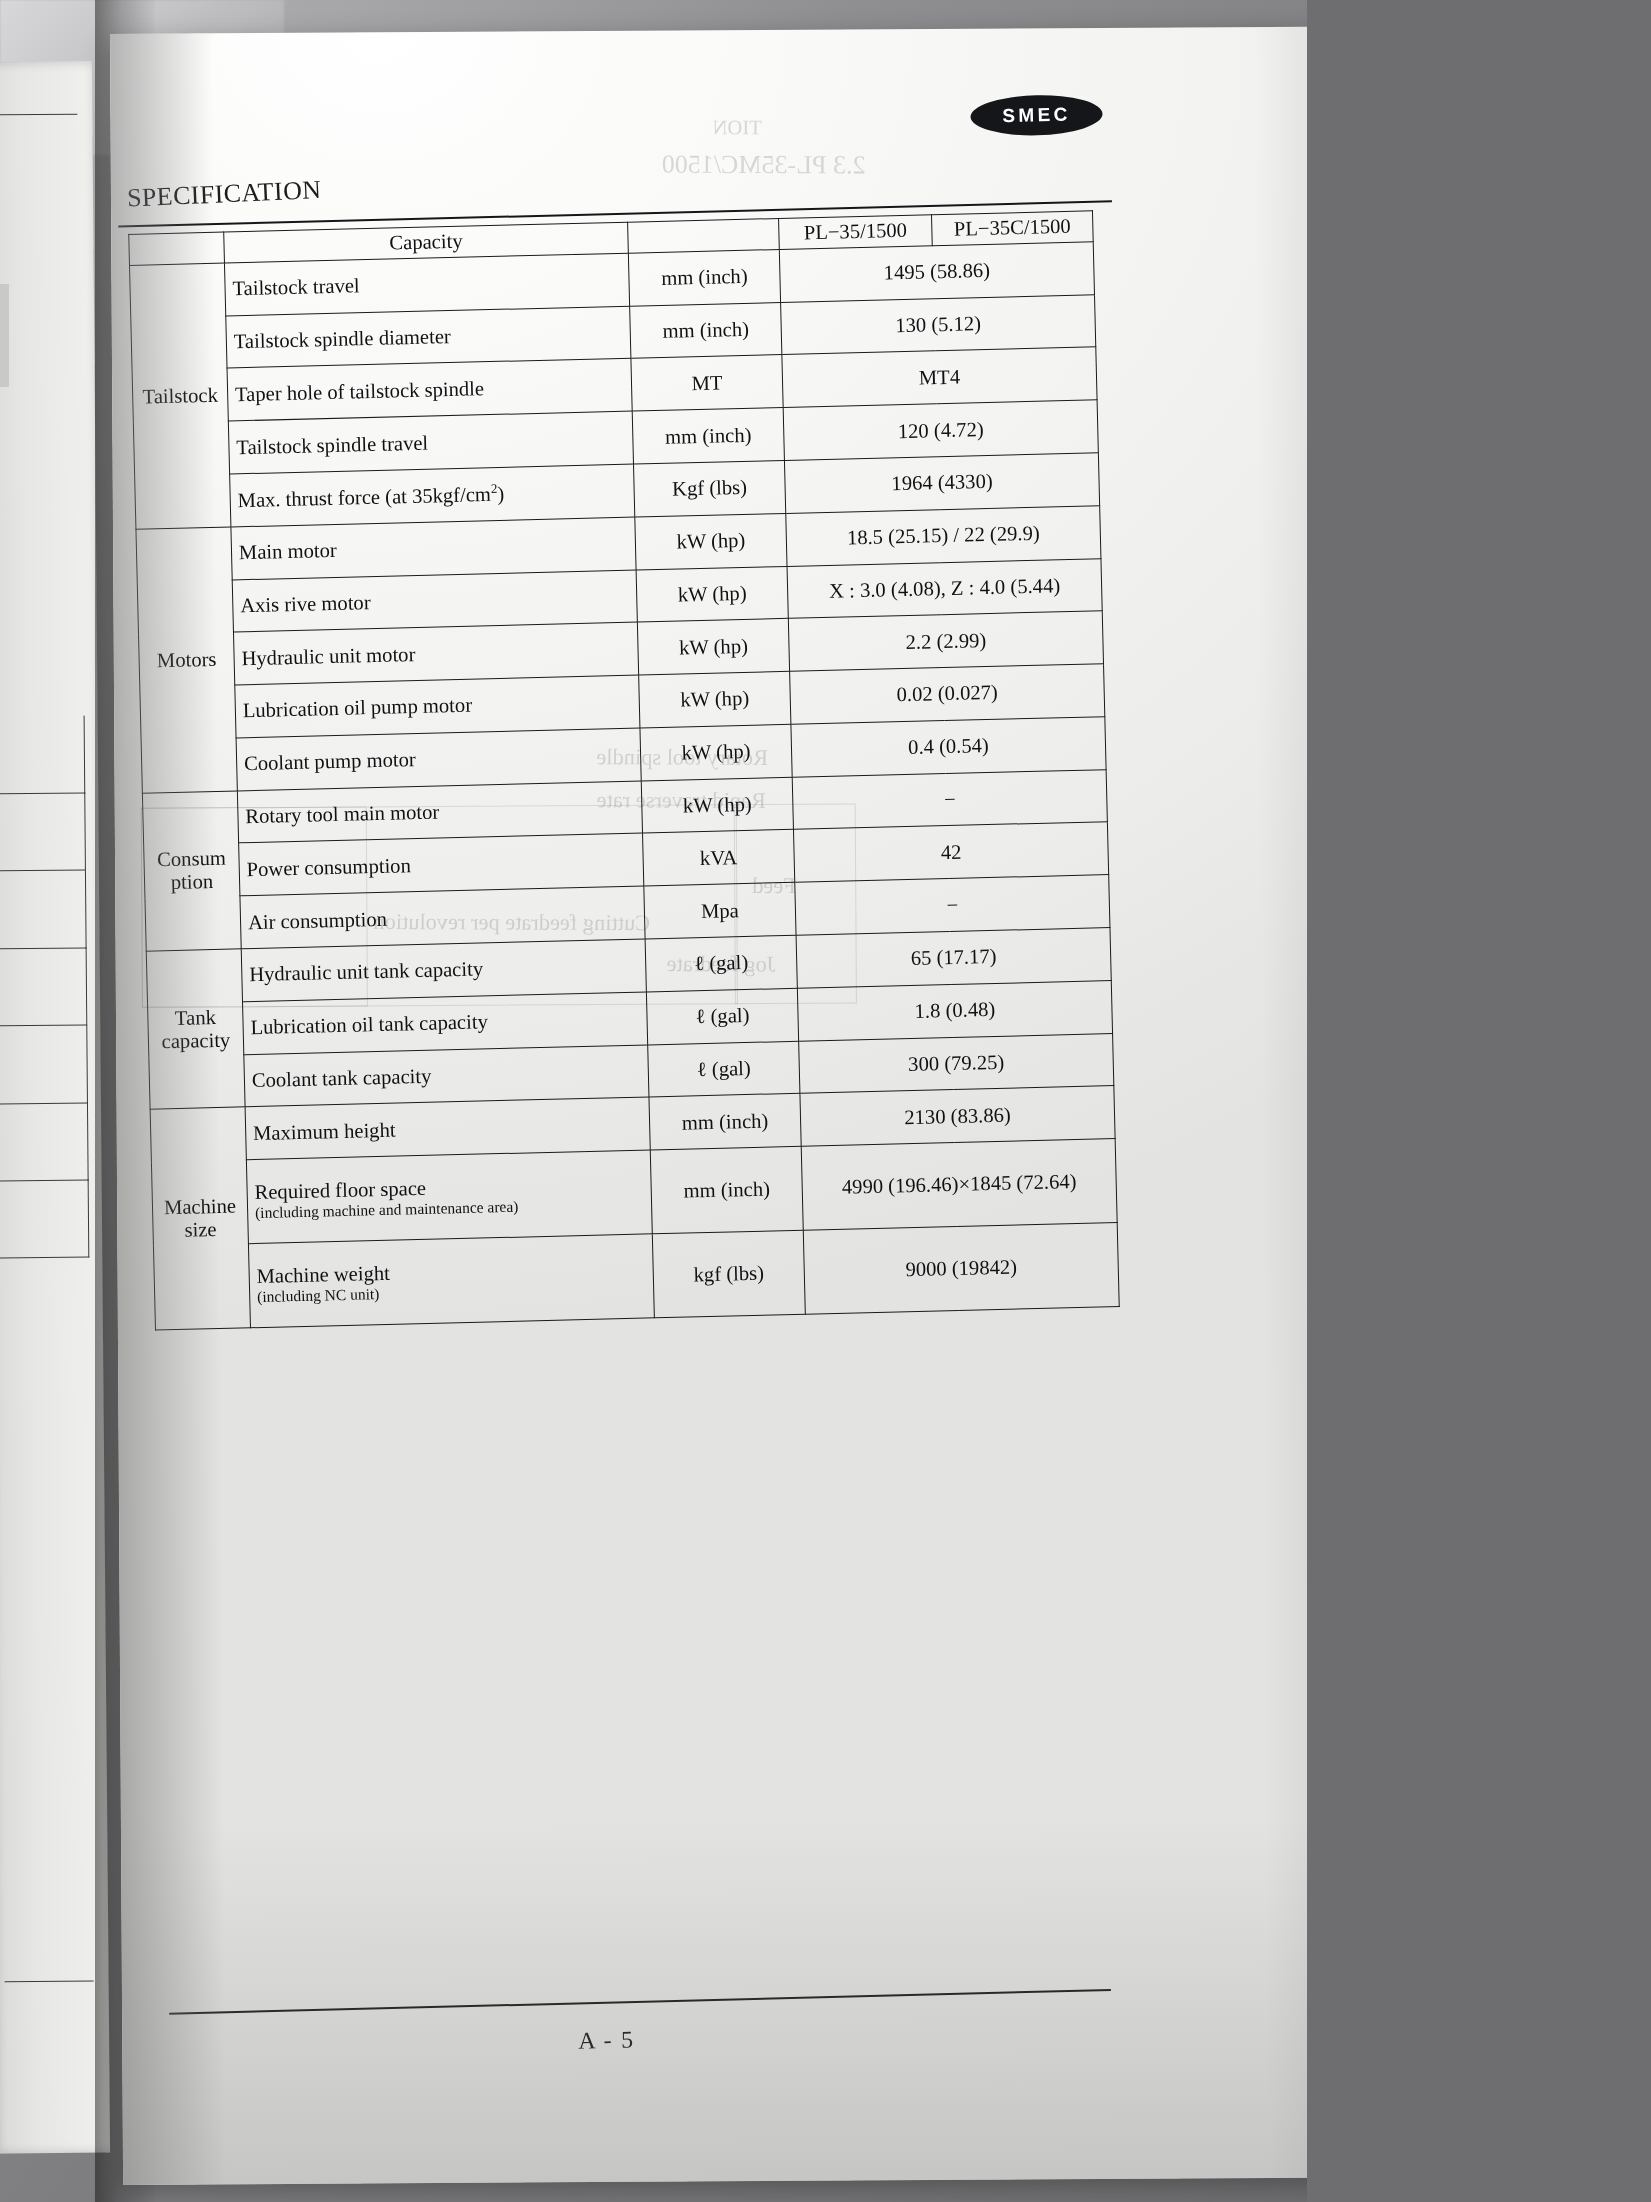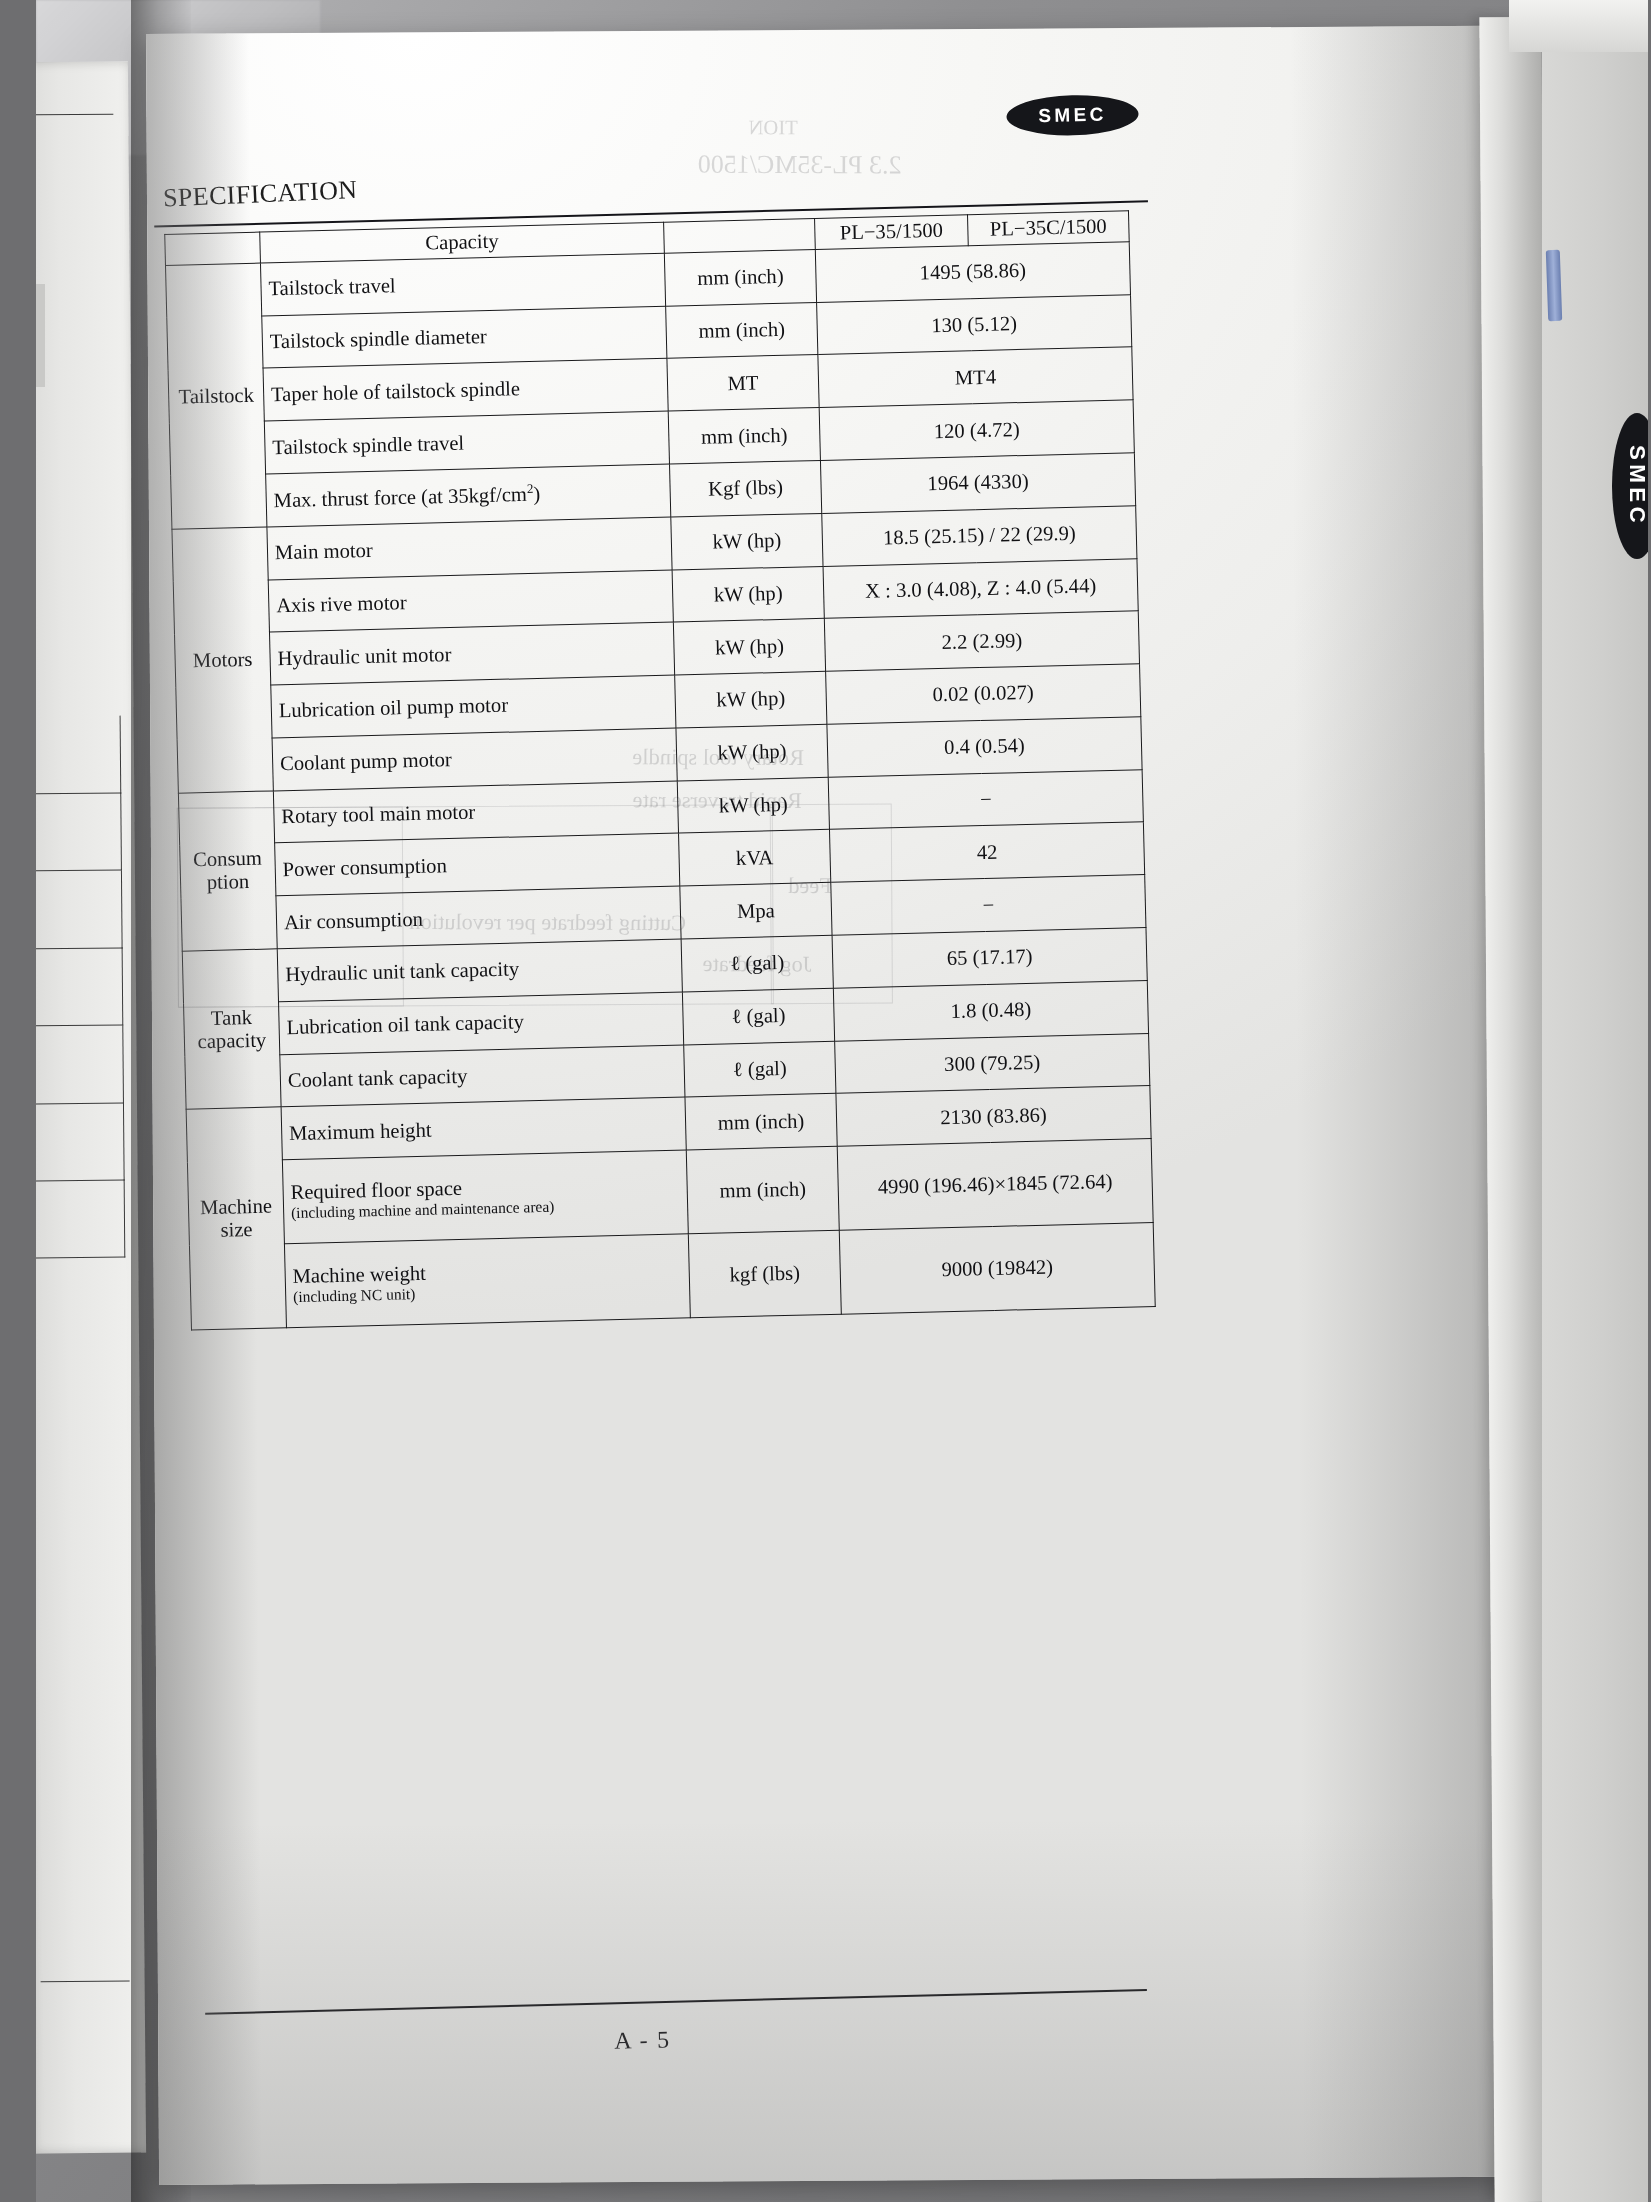--- a/index.html
+++ b/index.html
@@ -2,26 +2,25 @@
 <html style="font-size:13.8px"><head>
 <meta charset="utf-8">
 <style>
   html, body {
     margin: 0;
     padding: 0;
     background: #6e6e70;
   }
   .shot {
     position: relative;
-    width: 1612px;
+    width: 1307px;
     height: 2203px;
     overflow: hidden;
     font-family: "Liberation Serif", serif;
     background: #bef264;
-    margin-left: 36px;
   }
 
   
   .desk {
     position: absolute;
     inset: 0;
     background:
       linear-gradient(125deg, #b9b9bb 0%, #a9a9ab 10%, #8f8f91 30%, #7c7c7e 60%, #6d6d6f 100%);
   }
   .desk-sheen {

